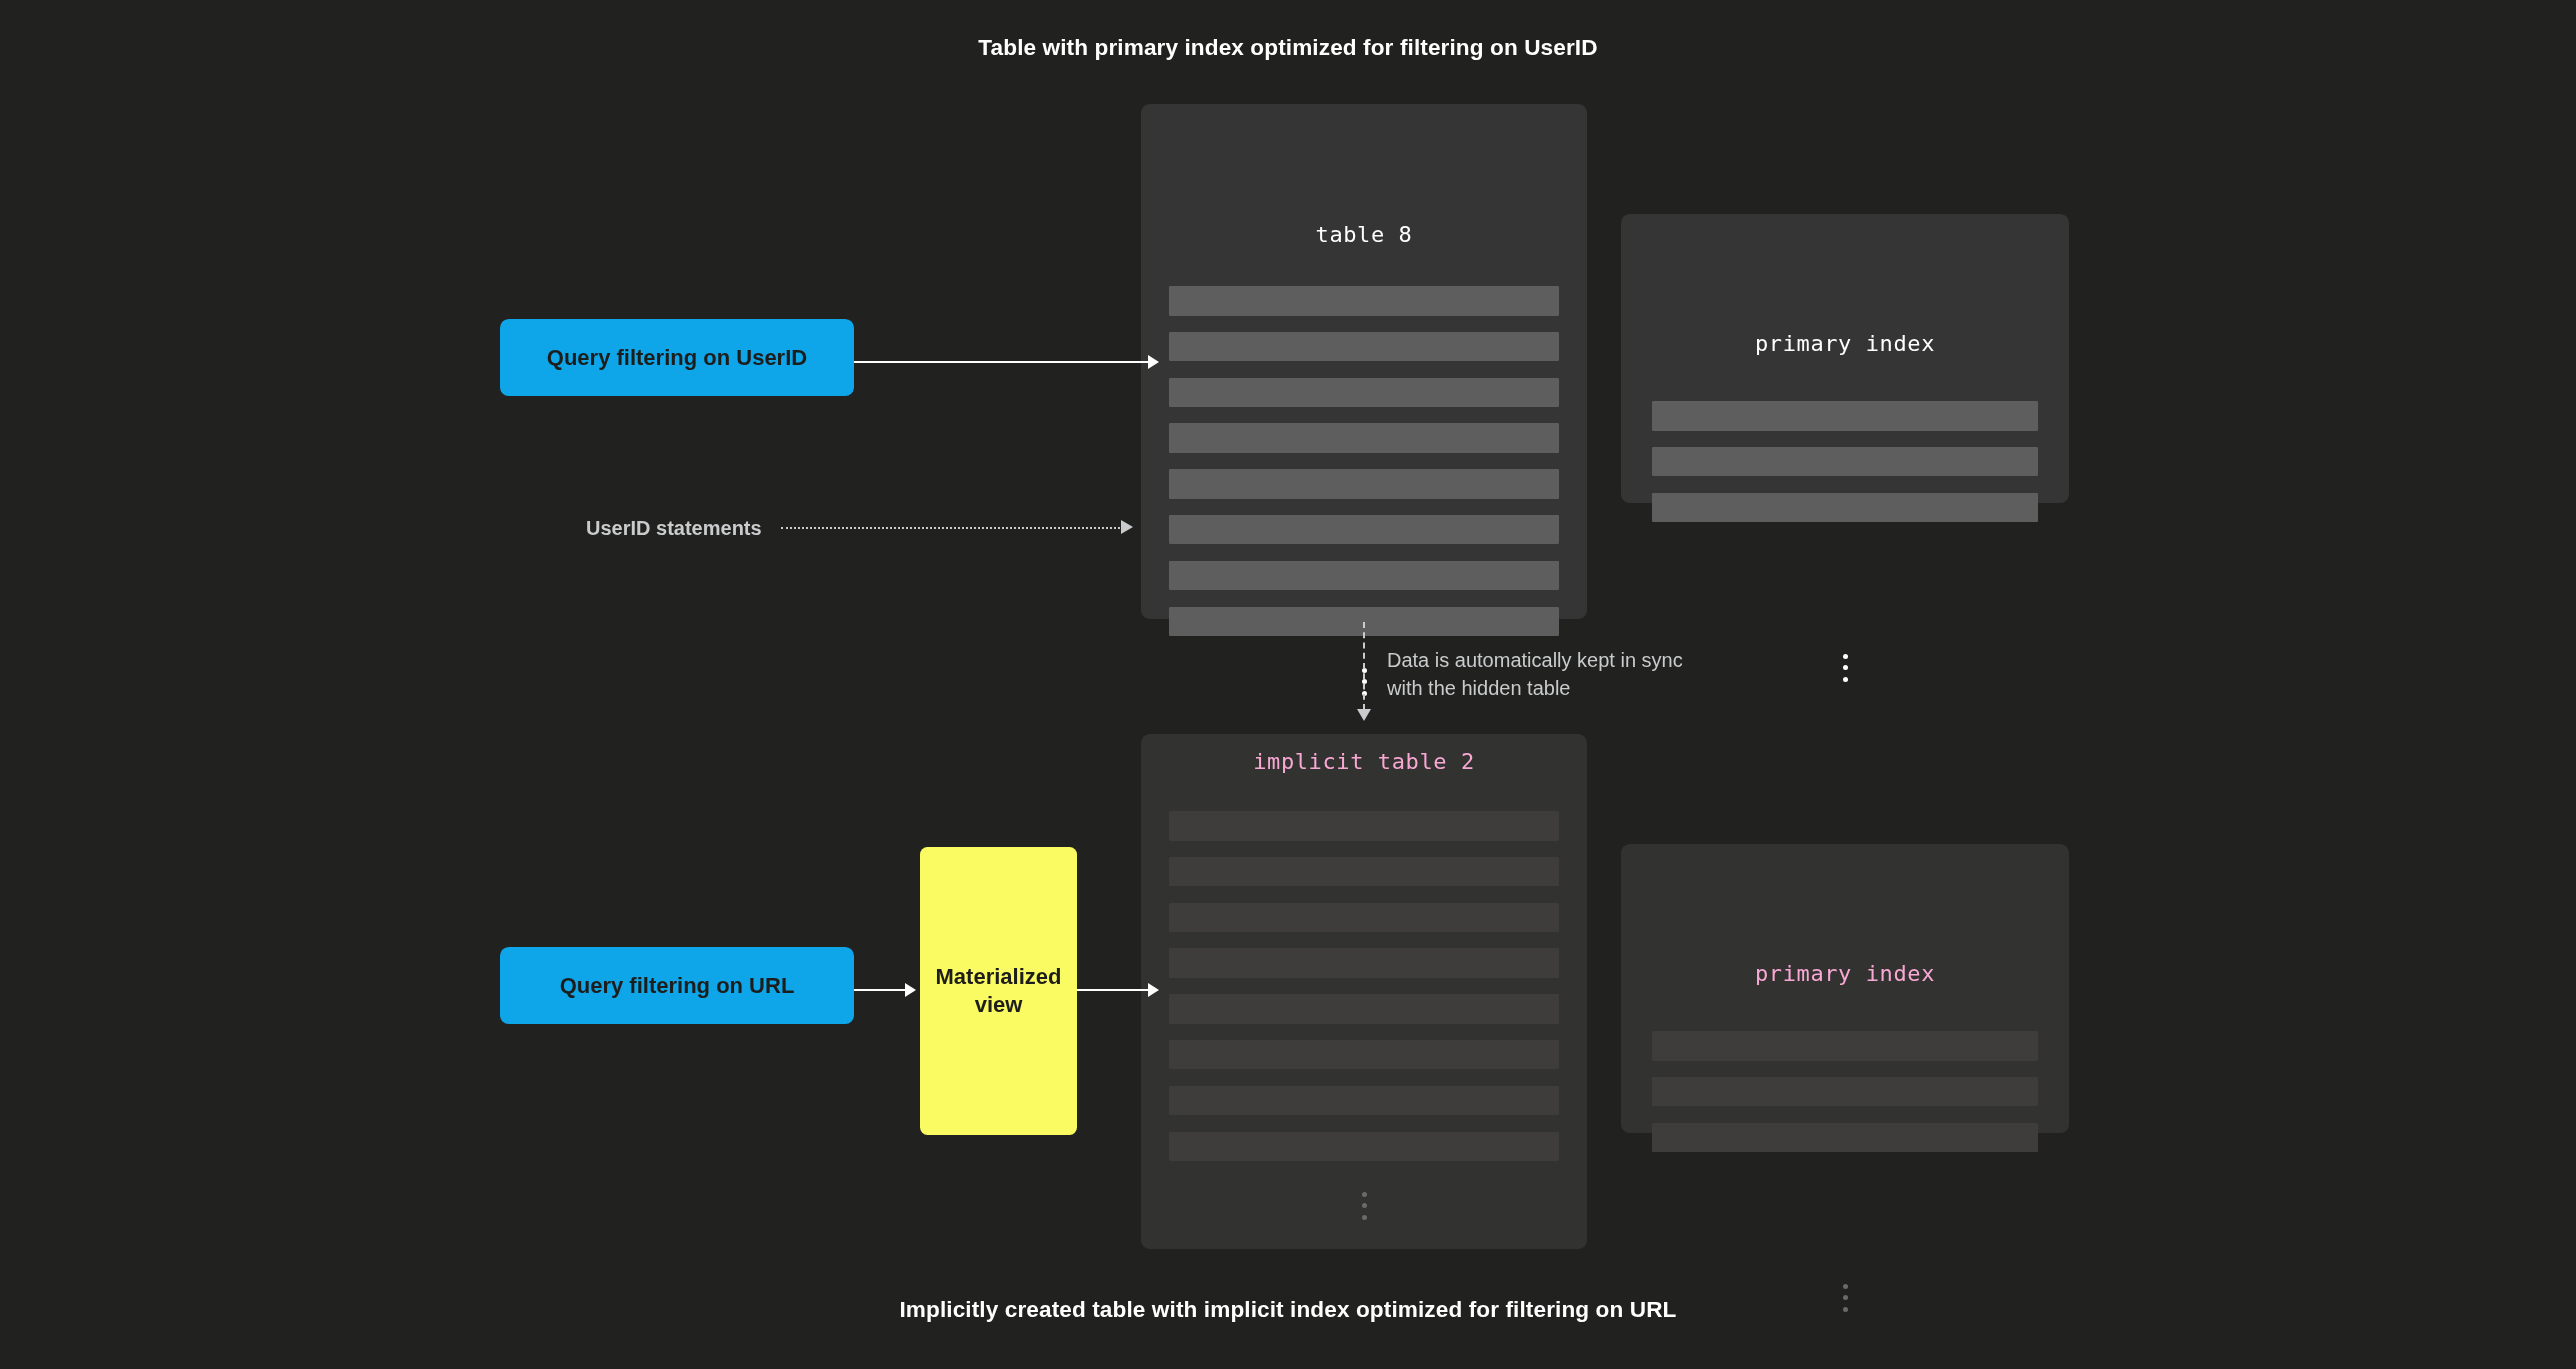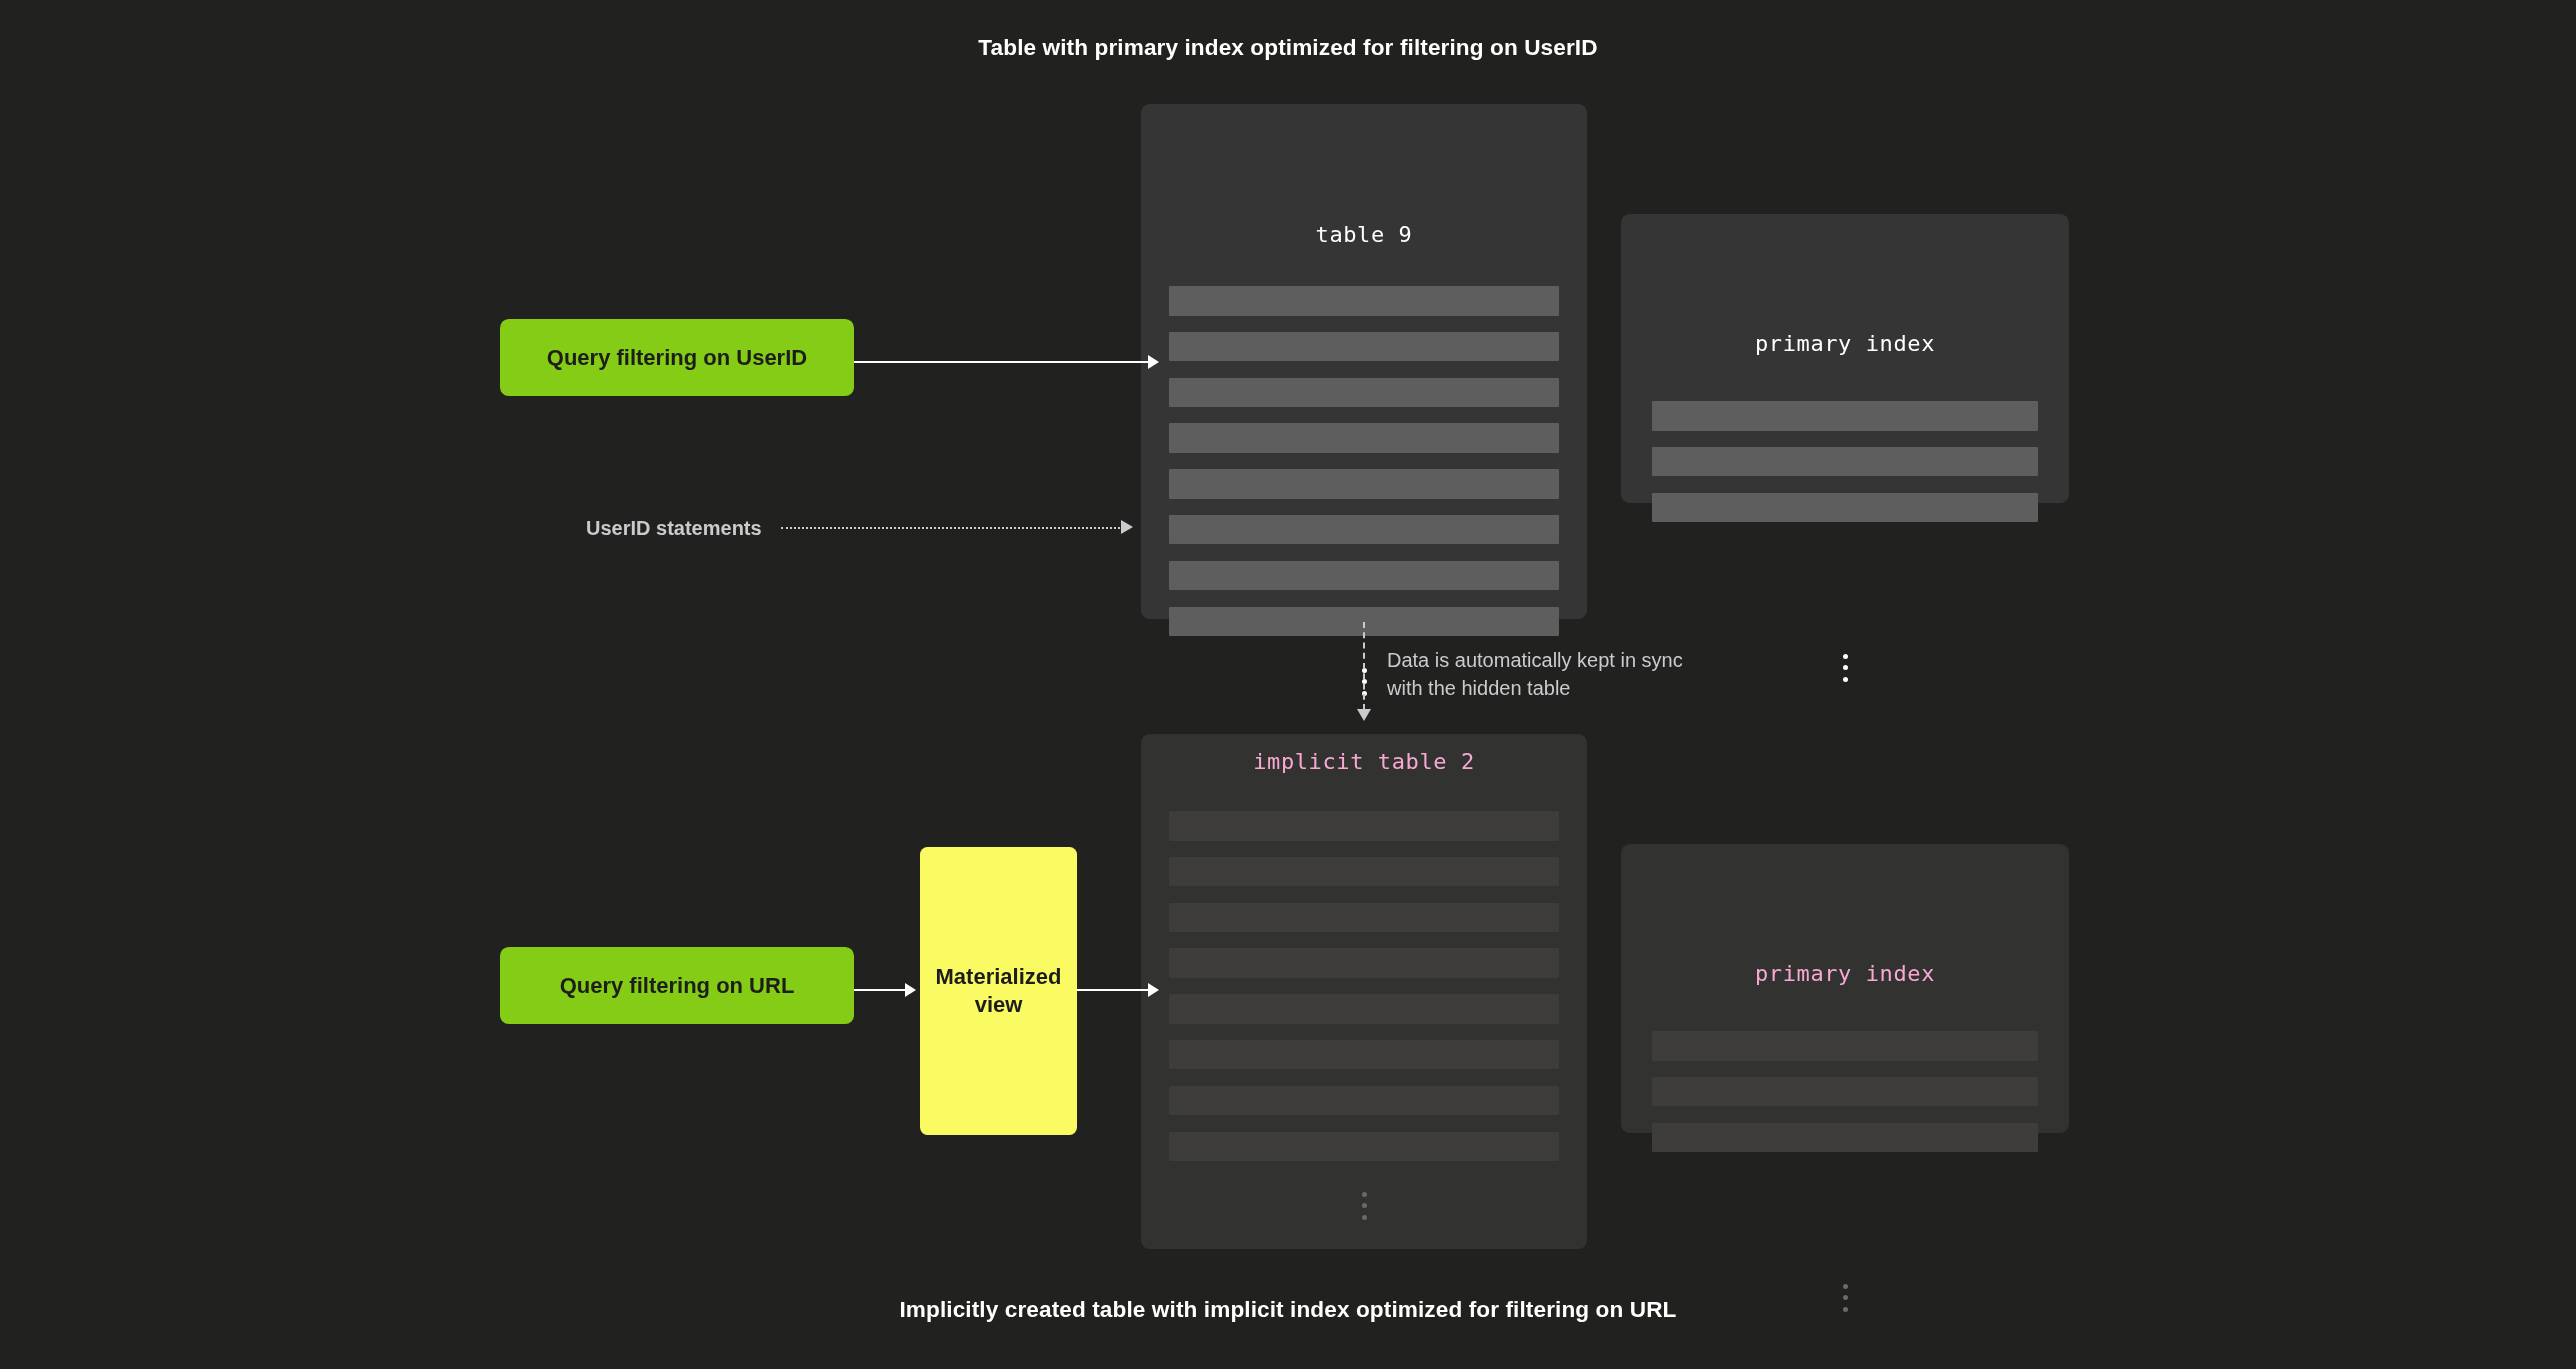--- a/index.html
+++ b/index.html
@@ -103,21 +103,21 @@
   #index1 .vdots { top: 440px; }
 
   #index2        { left: 1621px; top: 844px; width: 448px; height: 289px; }
   #index2 .card-title { top: 117px; }
   #index2 .rows  { top: 187px; padding: 0 31px; box-sizing: border-box; }
   #index2 .vdots { top: 440px; }
 
   
   .query-box {
     position: absolute;
-    background: #84cc16;
+    background: #0ea5e9;
     border-radius: 8.8px;
     color: #1d1d1b;
     font-weight: bold;
     font-size: 22px;
     display: flex;
     align-items: center;
     justify-content: center;
     text-align: center;
     box-sizing: border-box;
   }
@@ -225,21 +225,21 @@
   }
 </style>
 </head>
 <body>
 
 <div id="stage">
 
   <div class="caption" id="caption-top">Table with primary index optimized for filtering on UserID</div>
 
   <div class="card bright" id="table1">
-    <div class="card-title">table 9</div>
+    <div class="card-title">table 8</div>
     <div class="rows">
       <div class="row"></div>
       <div class="row"></div>
       <div class="row"></div>
       <div class="row"></div>
       <div class="row"></div>
       <div class="row"></div>
       <div class="row"></div>
       <div class="row"></div>
     </div>

